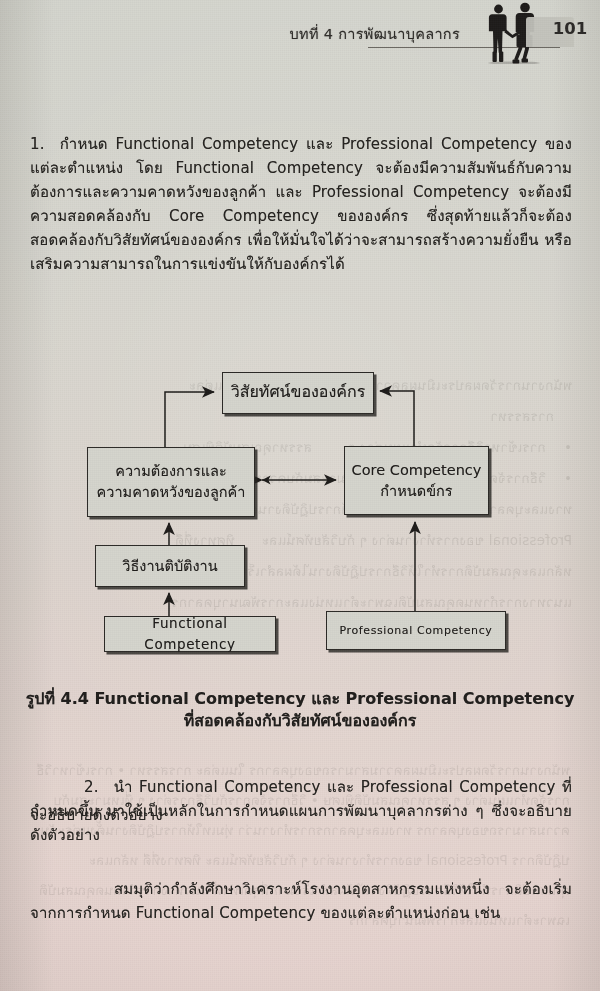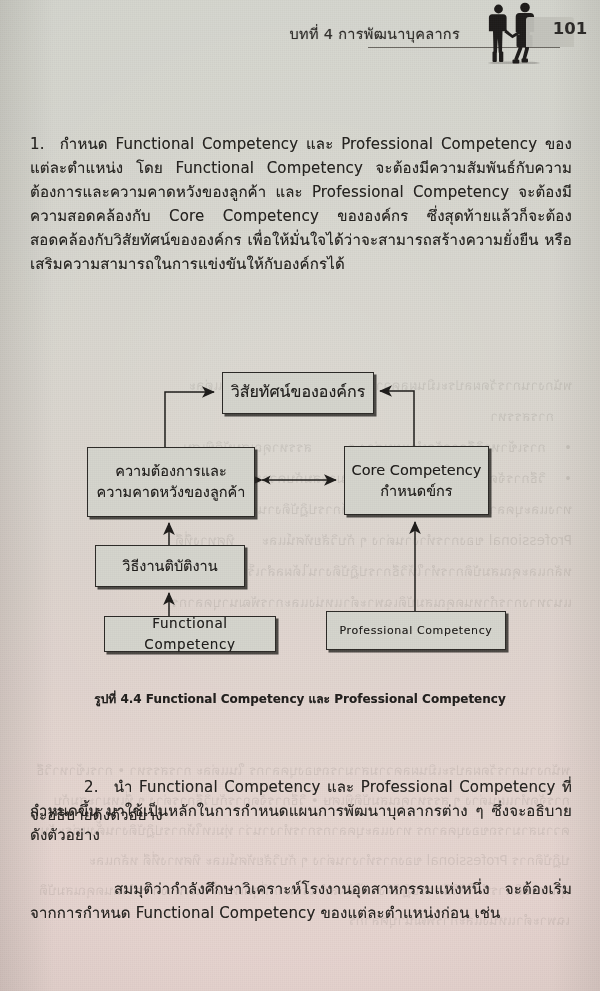--- a/index.html
+++ b/index.html
@@ -108,21 +108,21 @@
   #box-core{left:344px;top:86px;width:143px;height:67px;font-size:14.5px;align-items:center;}
   #box-method{left:95px;top:185px;width:148px;height:40px;font-size:14.5px;}
   #box-func{left:84px;top:256px;width:170px;height:34px;font-size:13.5px;letter-spacing:.6px;margin-left:20px;}
   #box-prof{left:326px;top:251px;width:178px;height:37px;font-size:11px;letter-spacing:.6px;}
   #fig-svg{position:absolute;left:0;top:0;width:600px;height:310px;}
 
   
   #caption{
     position:absolute;left:0;top:688px;width:600px;
     text-align:center;color:#201e1c;
-    font-size:12px;line-height:22px;font-weight:bold;
+    font-size:16px;line-height:22px;font-weight:bold;
     text-shadow:0 0 .6px rgba(40,38,34,.4);
   }
   #caption .cl{display:block;}
 </style>
 </head>
 <body>
 
 <div id="page">
 
   <div id="vignette"></div>
@@ -233,20 +233,21 @@
       <span class="ln">Functional  Competency</span>
     </div>
 
     <div class="nodebox" id="box-prof">
       <span class="ln">Professional  Competency</span>
     </div>
   </div>
 
   <div id="caption">
     <span class="cl">รูปที่ 4.4  Functional Competency และ Professional Competency</span>
+    <span class="cl">ที่สอดคล้องกับวิสัยทัศน์ขององค์กร</span>
   </div>
 
   <div class="para" id="para2" style="text-indent: 54px;">2. นำ Functional Competency และ Professional Competency ที่กำหนดขึ้น มาใช้เป็นหลักในการกำหนดแผนการพัฒนาบุคลากรต่าง ๆ ซึ่งจะอธิบายดังตัวอย่าง</div>
   <div class="para" id="para3">จะอธิบายดังตัวอย่าง</div>
   <div class="para" id="para4" style="text-indent: 84px;">สมมุติว่ากำลังศึกษาวิเคราะห์โรงงานอุตสาหกรรมแห่งหนึ่ง จะต้องเริ่มจากการกำหนด Functional Competency ของแต่ละตำแหน่งก่อน เช่น</div>
 
   <div id="grain"></div>
 </div>
 
 </body></html>

